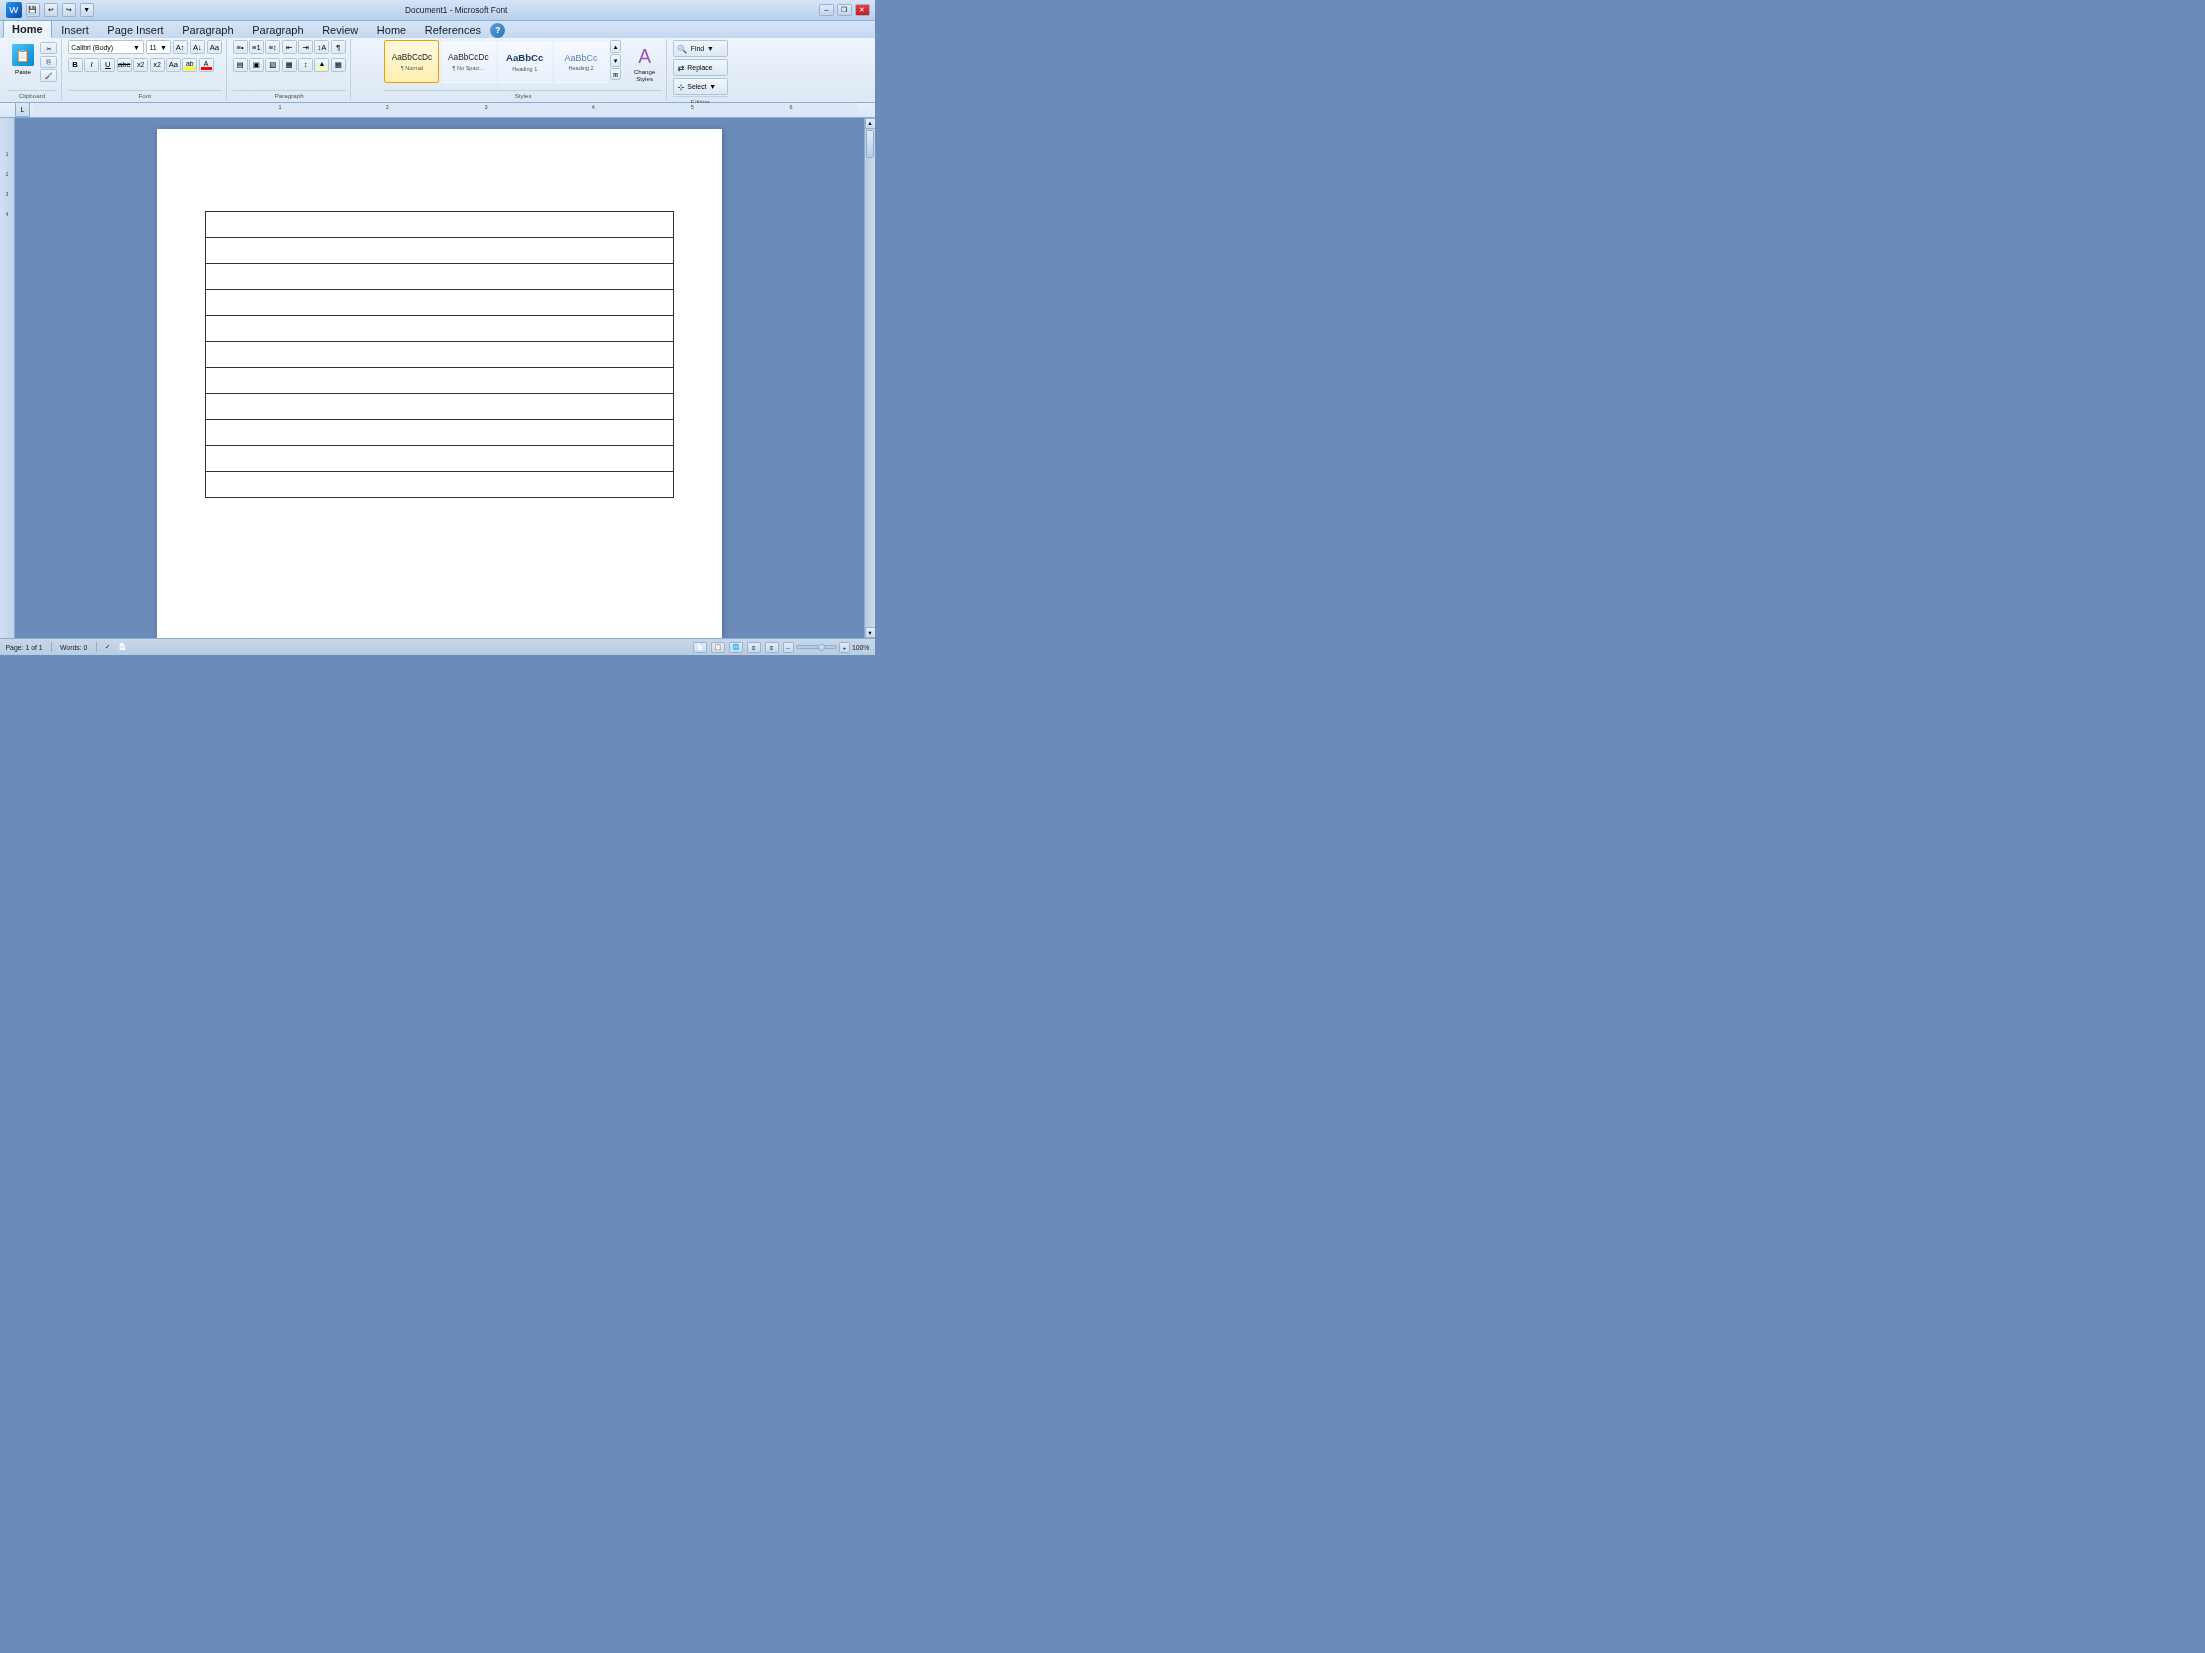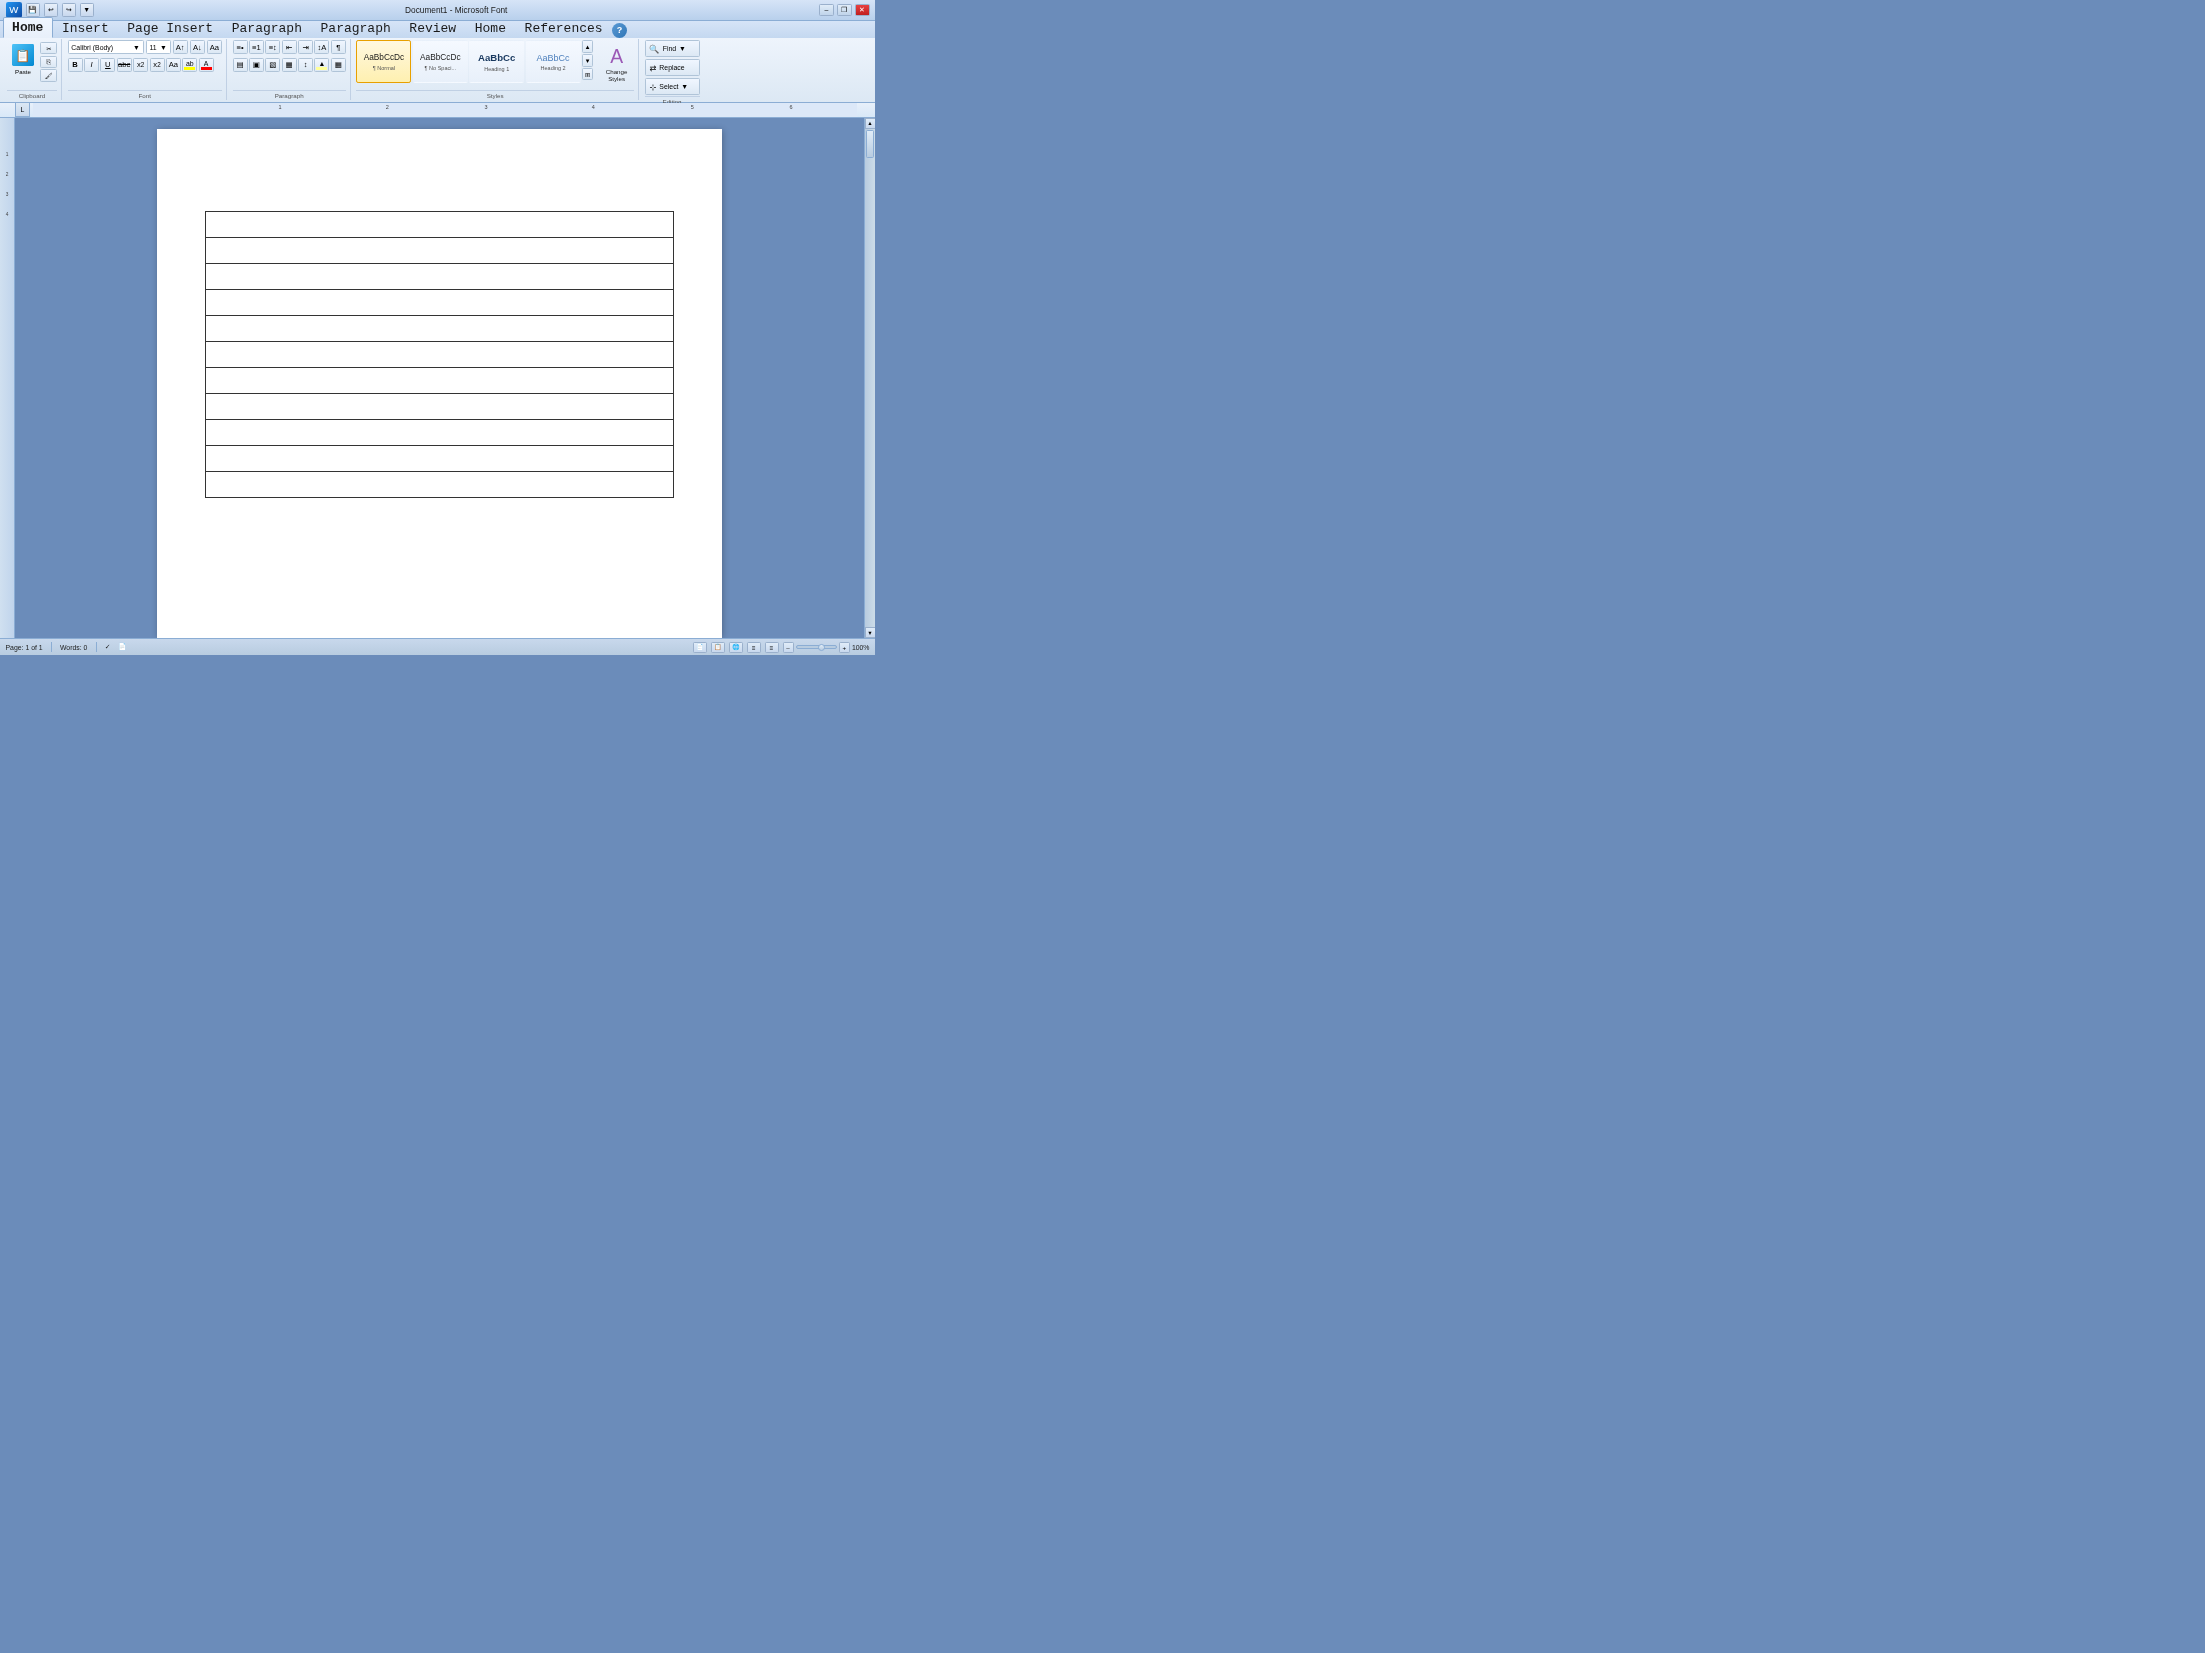--- a/index.html
+++ b/index.html
@@ -77,28 +77,27 @@
     #ribbon-tabs {
       height: 17px;
       background: linear-gradient(to bottom, #d6e4f7 0%, #c4d8f0 100%);
       display: flex;
       align-items: flex-end;
       padding-left: 2.8px;
       border-bottom: none;
     }
     .ribbon-tab {
       padding: 2.1px 8.3px;
-      font-size: 13px;
+      font-size: 11px;
       cursor: pointer;
       border: 0.7px solid transparent;
       border-bottom: none;
       border-radius: 2.1px 2.1px 0 0;
       color: #1a1a1a;
       background: transparent;
-      font-family: Liberation Mono, monospace;
     }
     .ribbon-tab.active {
       background: linear-gradient(to bottom, #f0f6ff, #e8f0fa);
       border-color: #8badd4;
       border-bottom: 0.7px solid #e8f0fa;
       font-weight: bold;
     }
 
     
     #ribbon {
@@ -681,21 +680,21 @@
         <div class="color-btn">
           <span>▲</span>
           <div class="color-bar" style="background: #ffff99;"></div>
         </div>
         <div class="para-btn">▦</div>
       </div>
     </div>
     <div class="ribbon-group-label">Paragraph</div>
   </div>
 
-  <div class="ribbon-group" style="min-width: 248px;">
+  <div class="ribbon-group" style="min-width: 248px; margin-left: 28px;">
     <div class="ribbon-group-content">
       <div class="styles-gallery">
         <div class="style-item active">
           <div class="style-preview">AaBbCcDc</div>
           <div class="style-label">¶ Normal</div>
         </div>
         <div class="style-item">
           <div class="style-preview">AaBbCcDc</div>
           <div class="style-label">¶ No Spaci...</div>
         </div>

